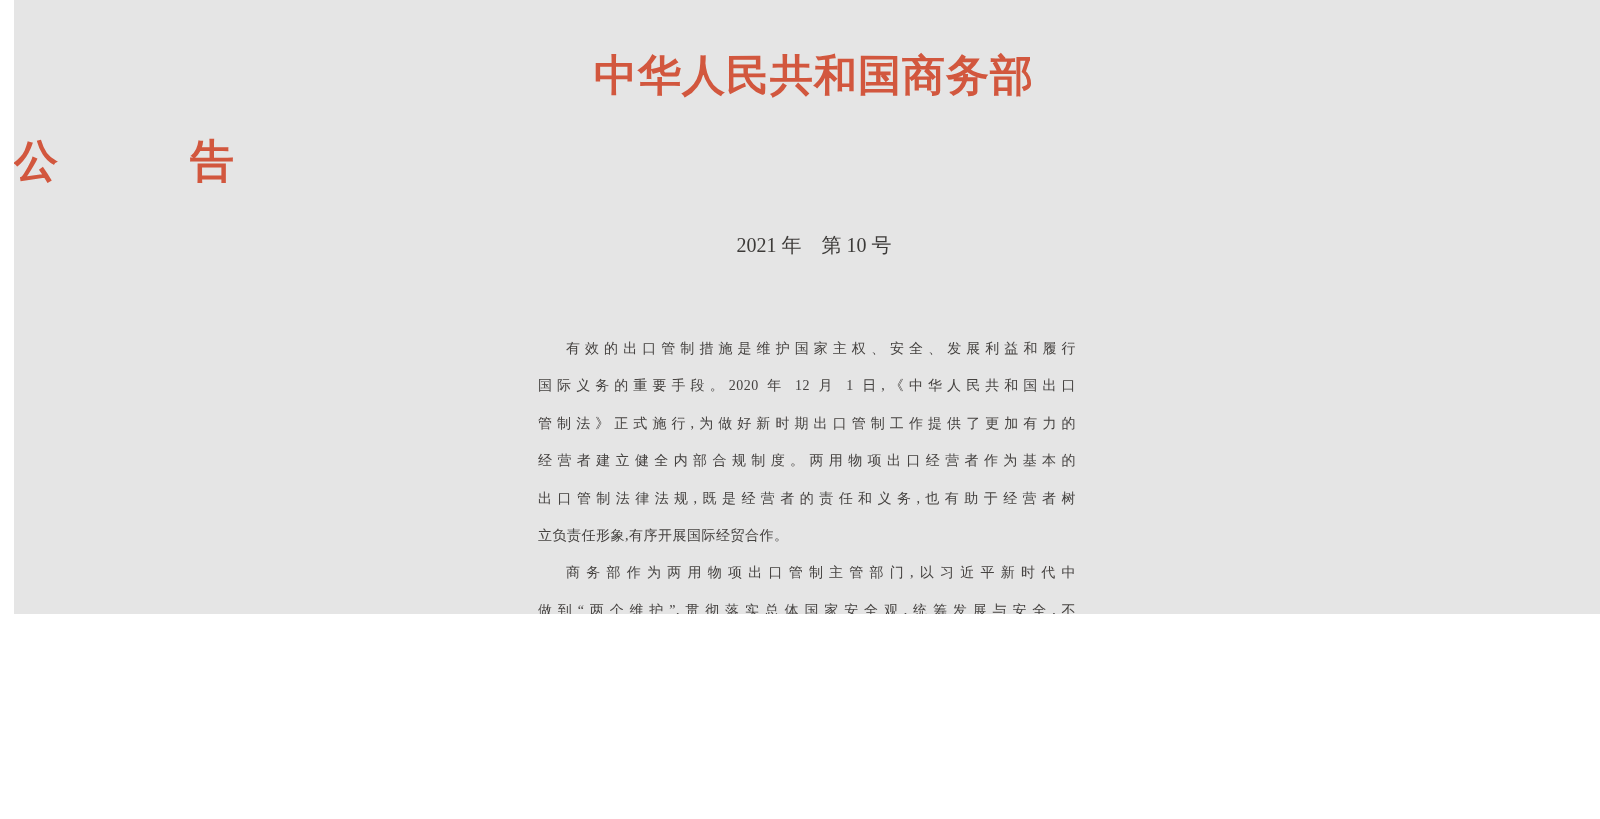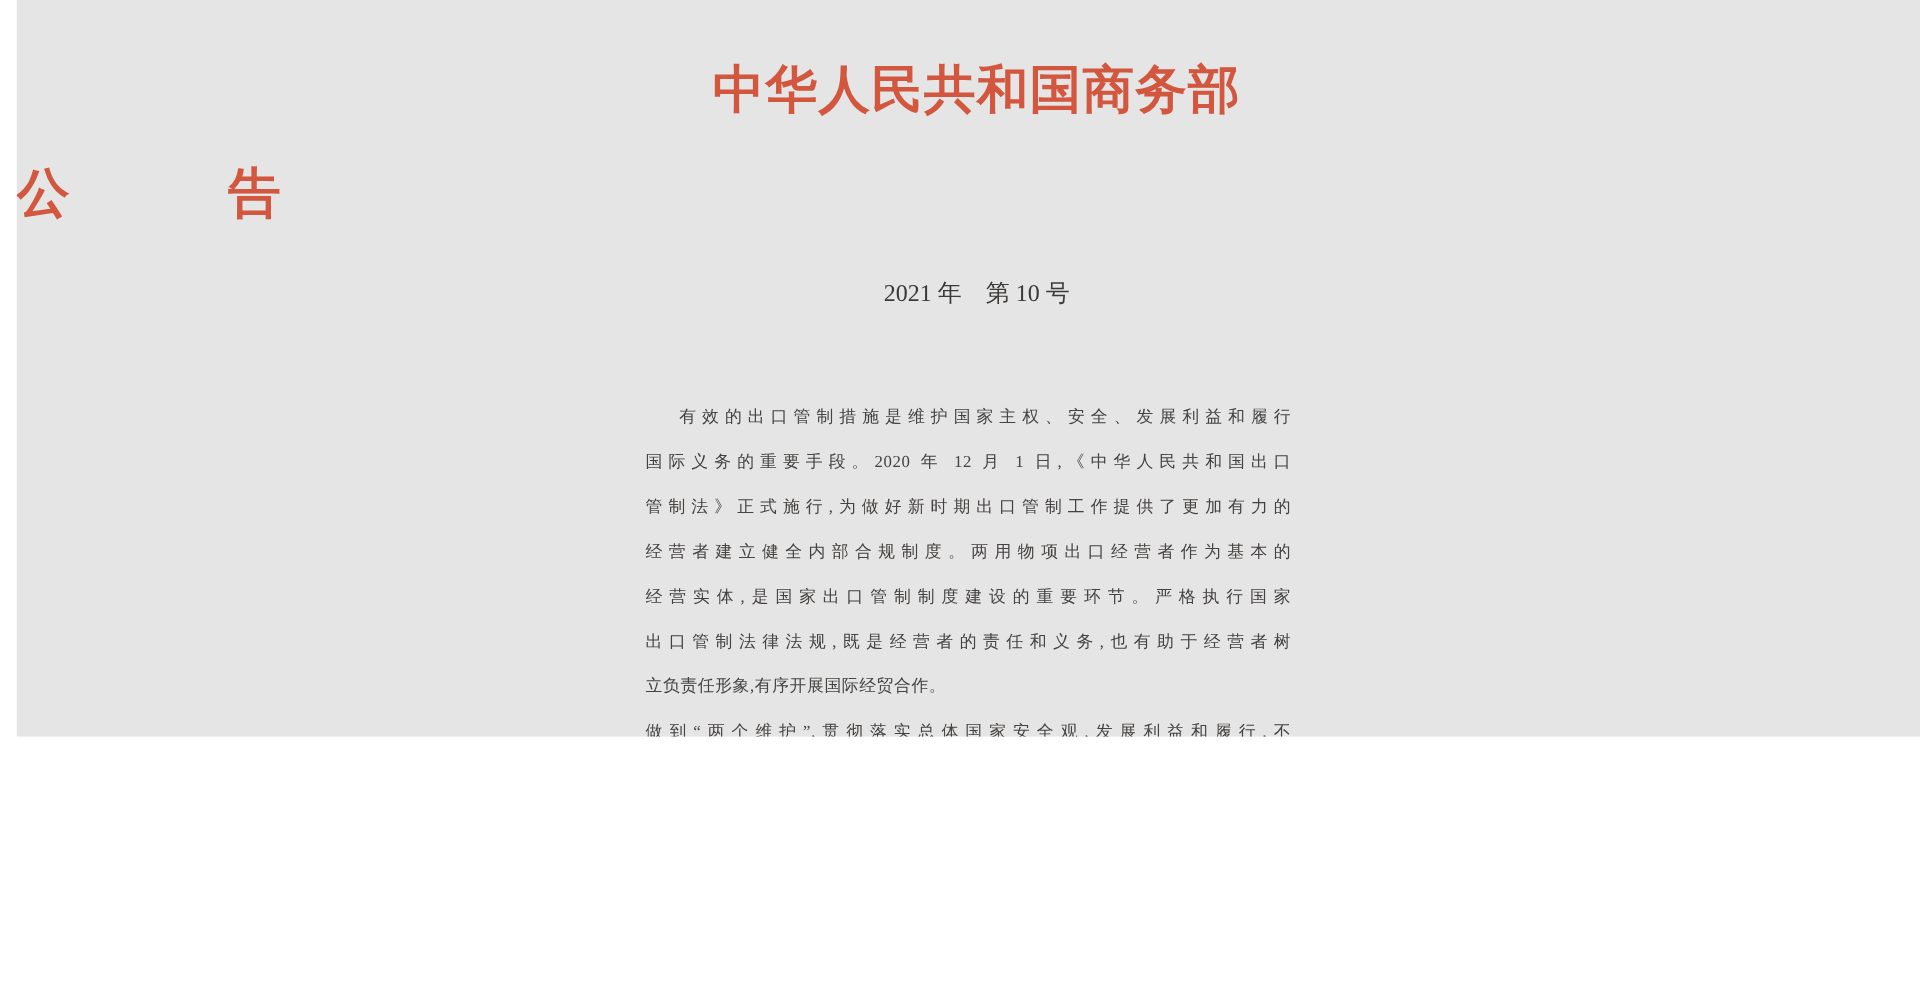--- a/index.html
+++ b/index.html
@@ -92,22 +92,22 @@
 
   <div class="announcement-title">公　　　告</div>
 
   <div class="issue-line">2021 年　第 10 号</div>
 
   <div class="body-block">
     <p class="bline indent">有效的出口管制措施是维护国家主权、安全、发展利益和履行</p>
     <p class="bline">国际义务的重要手段。2020 年 12 月 1 日,《中华人民共和国出口</p>
     <p class="bline">管制法》正式施行,为做好新时期出口管制工作提供了更加有力的</p>
     <p class="bline">经营者建立健全内部合规制度。两用物项出口经营者作为基本的</p>
-    <p class="bline">经营实体,是国家出口管制制度建设的重要环节。严格执行国家</p>
     <p class="bline">出口管制法律法规,既是经营者的责任和义务,也有助于经营者树</p>
     <p class="bline short">立负责任形象,有序开展国际经贸合作。</p>
-    <p class="bline">做到“两个维护”,贯彻落实总体国家安全观,发展利益和履行,不</p>
+    <p class="bline indent">商务部作为两用物项出口管制主管部门,以习近平新时代中</p>
+    <p class="bline">做到“两个维护”,贯彻落实总体国家安全观,统筹发展与安全,不</p>
     <p class="bline">断完善出口管制制度。依据出口管制法及相关法规规定,商务部</p>
   </div>
 
   <div class="page-number">— 1 —</div>
 
 </div>
 
 </body></html>

